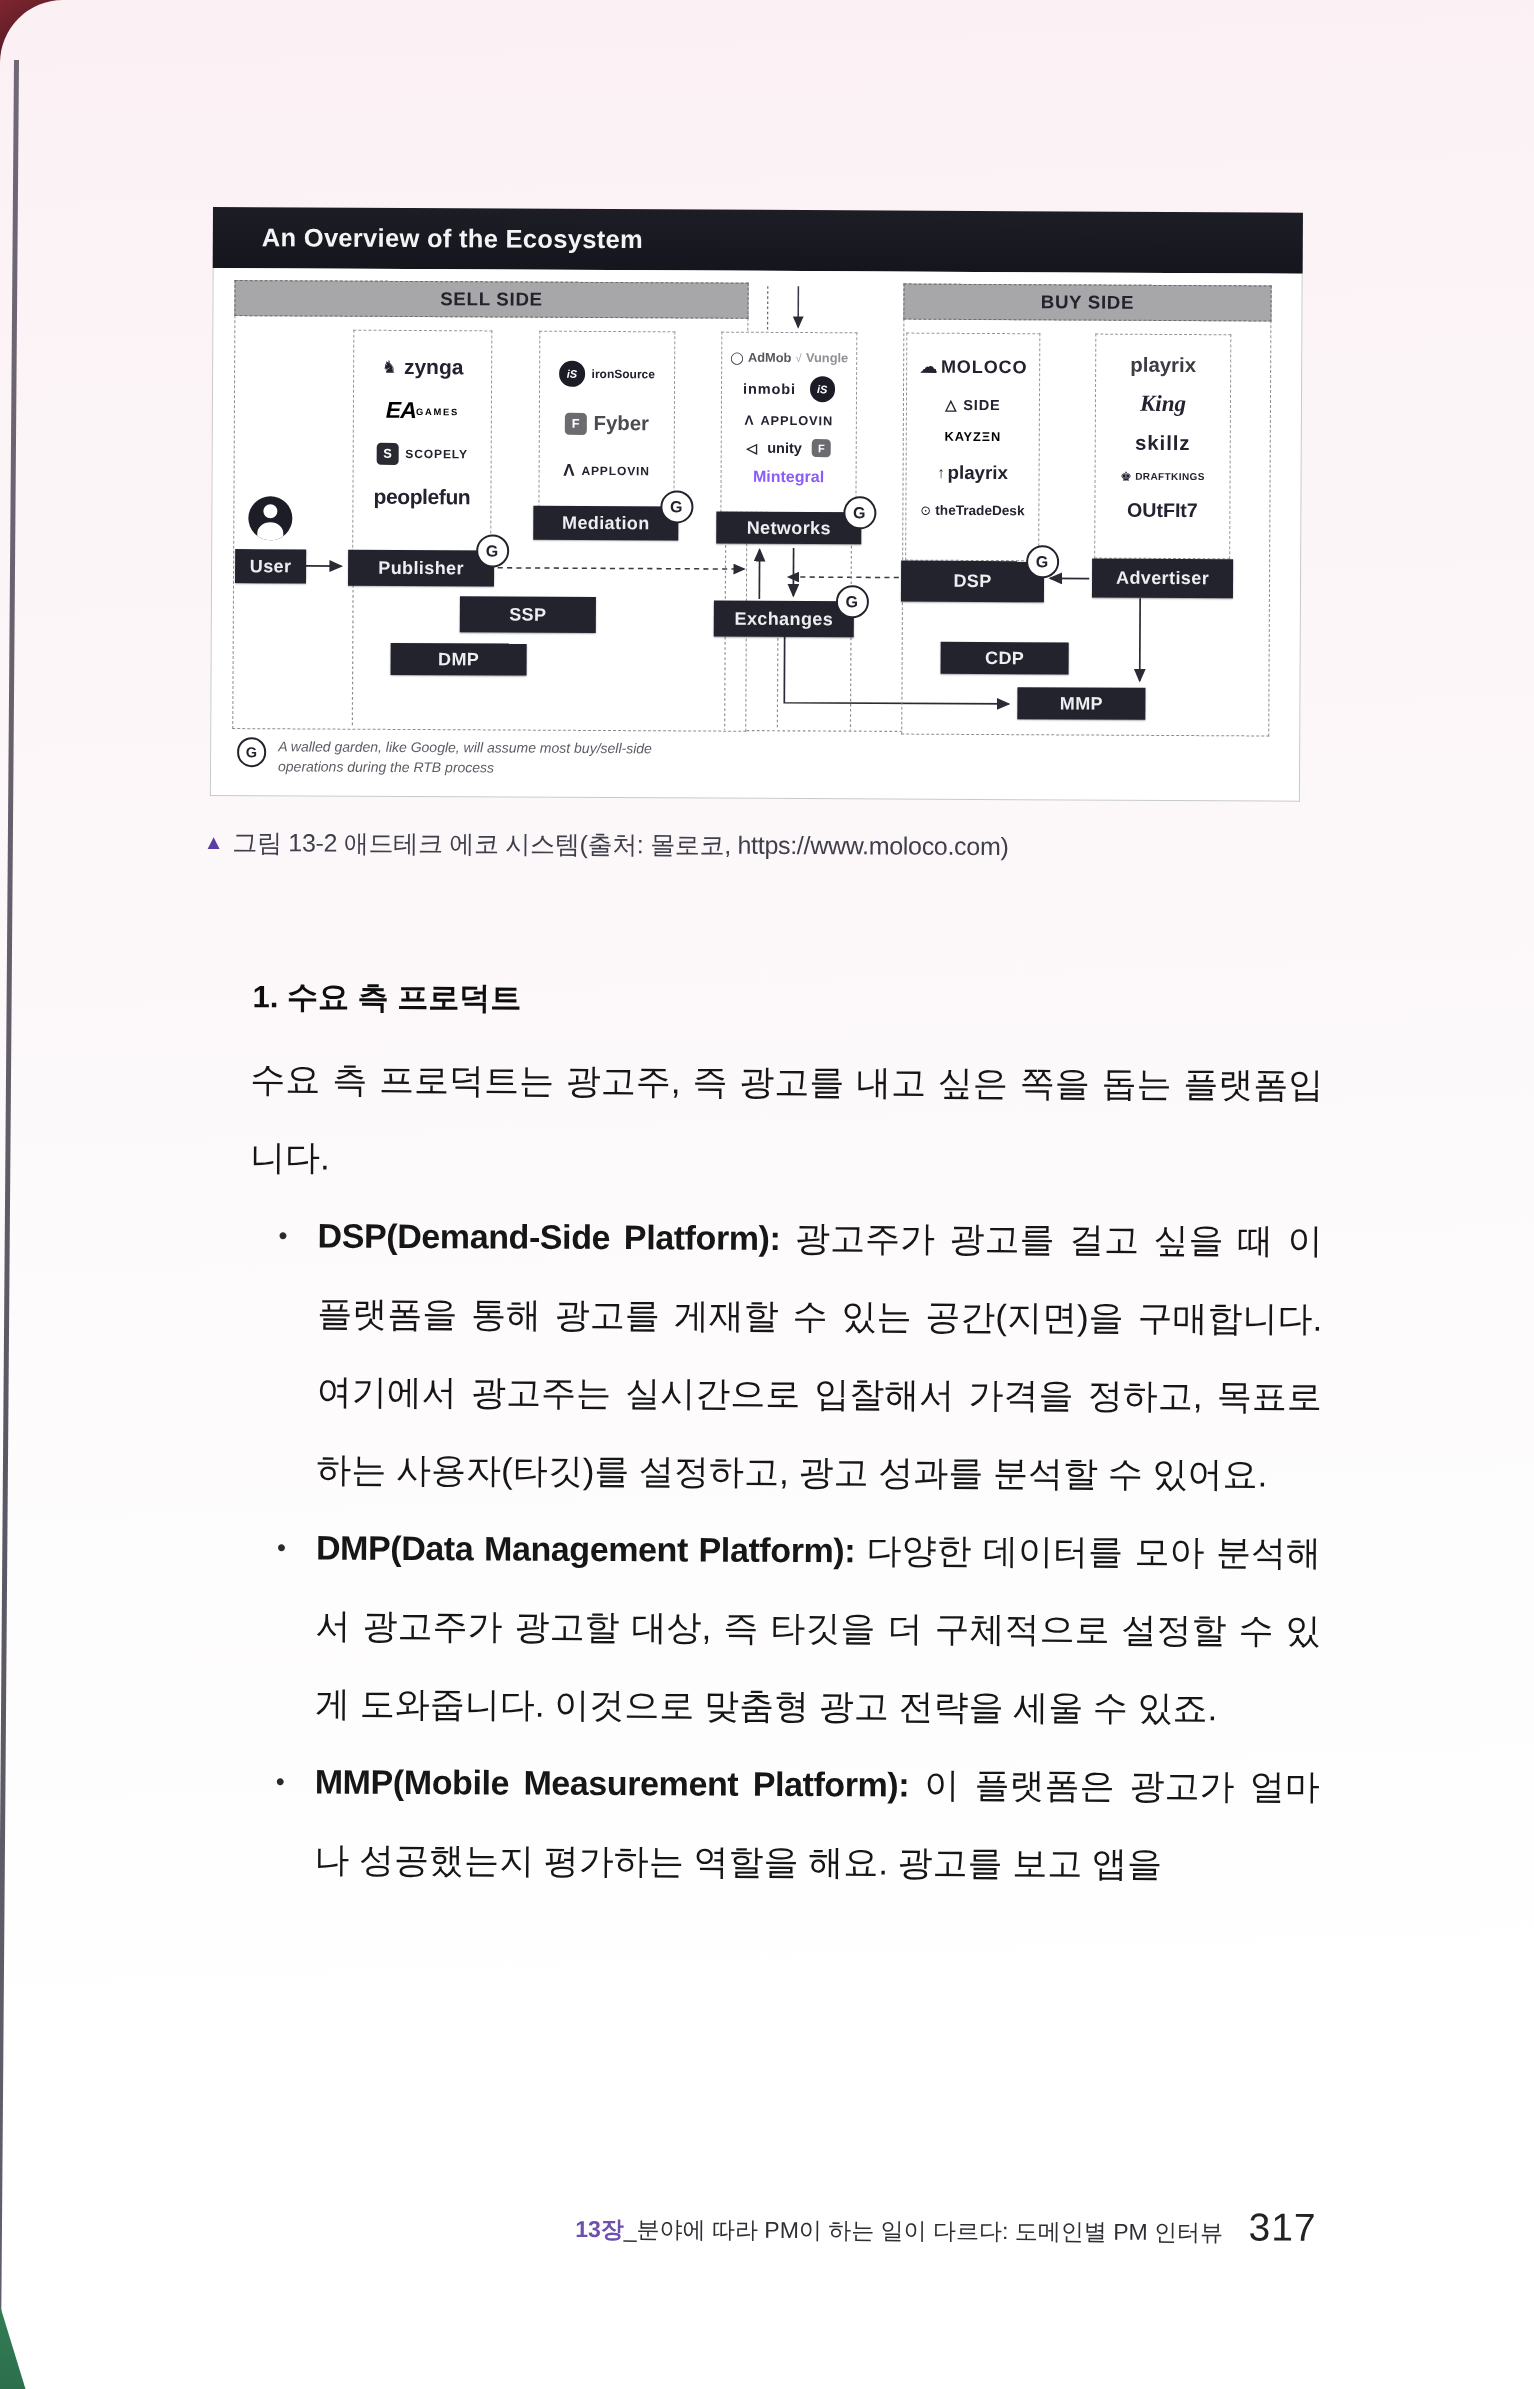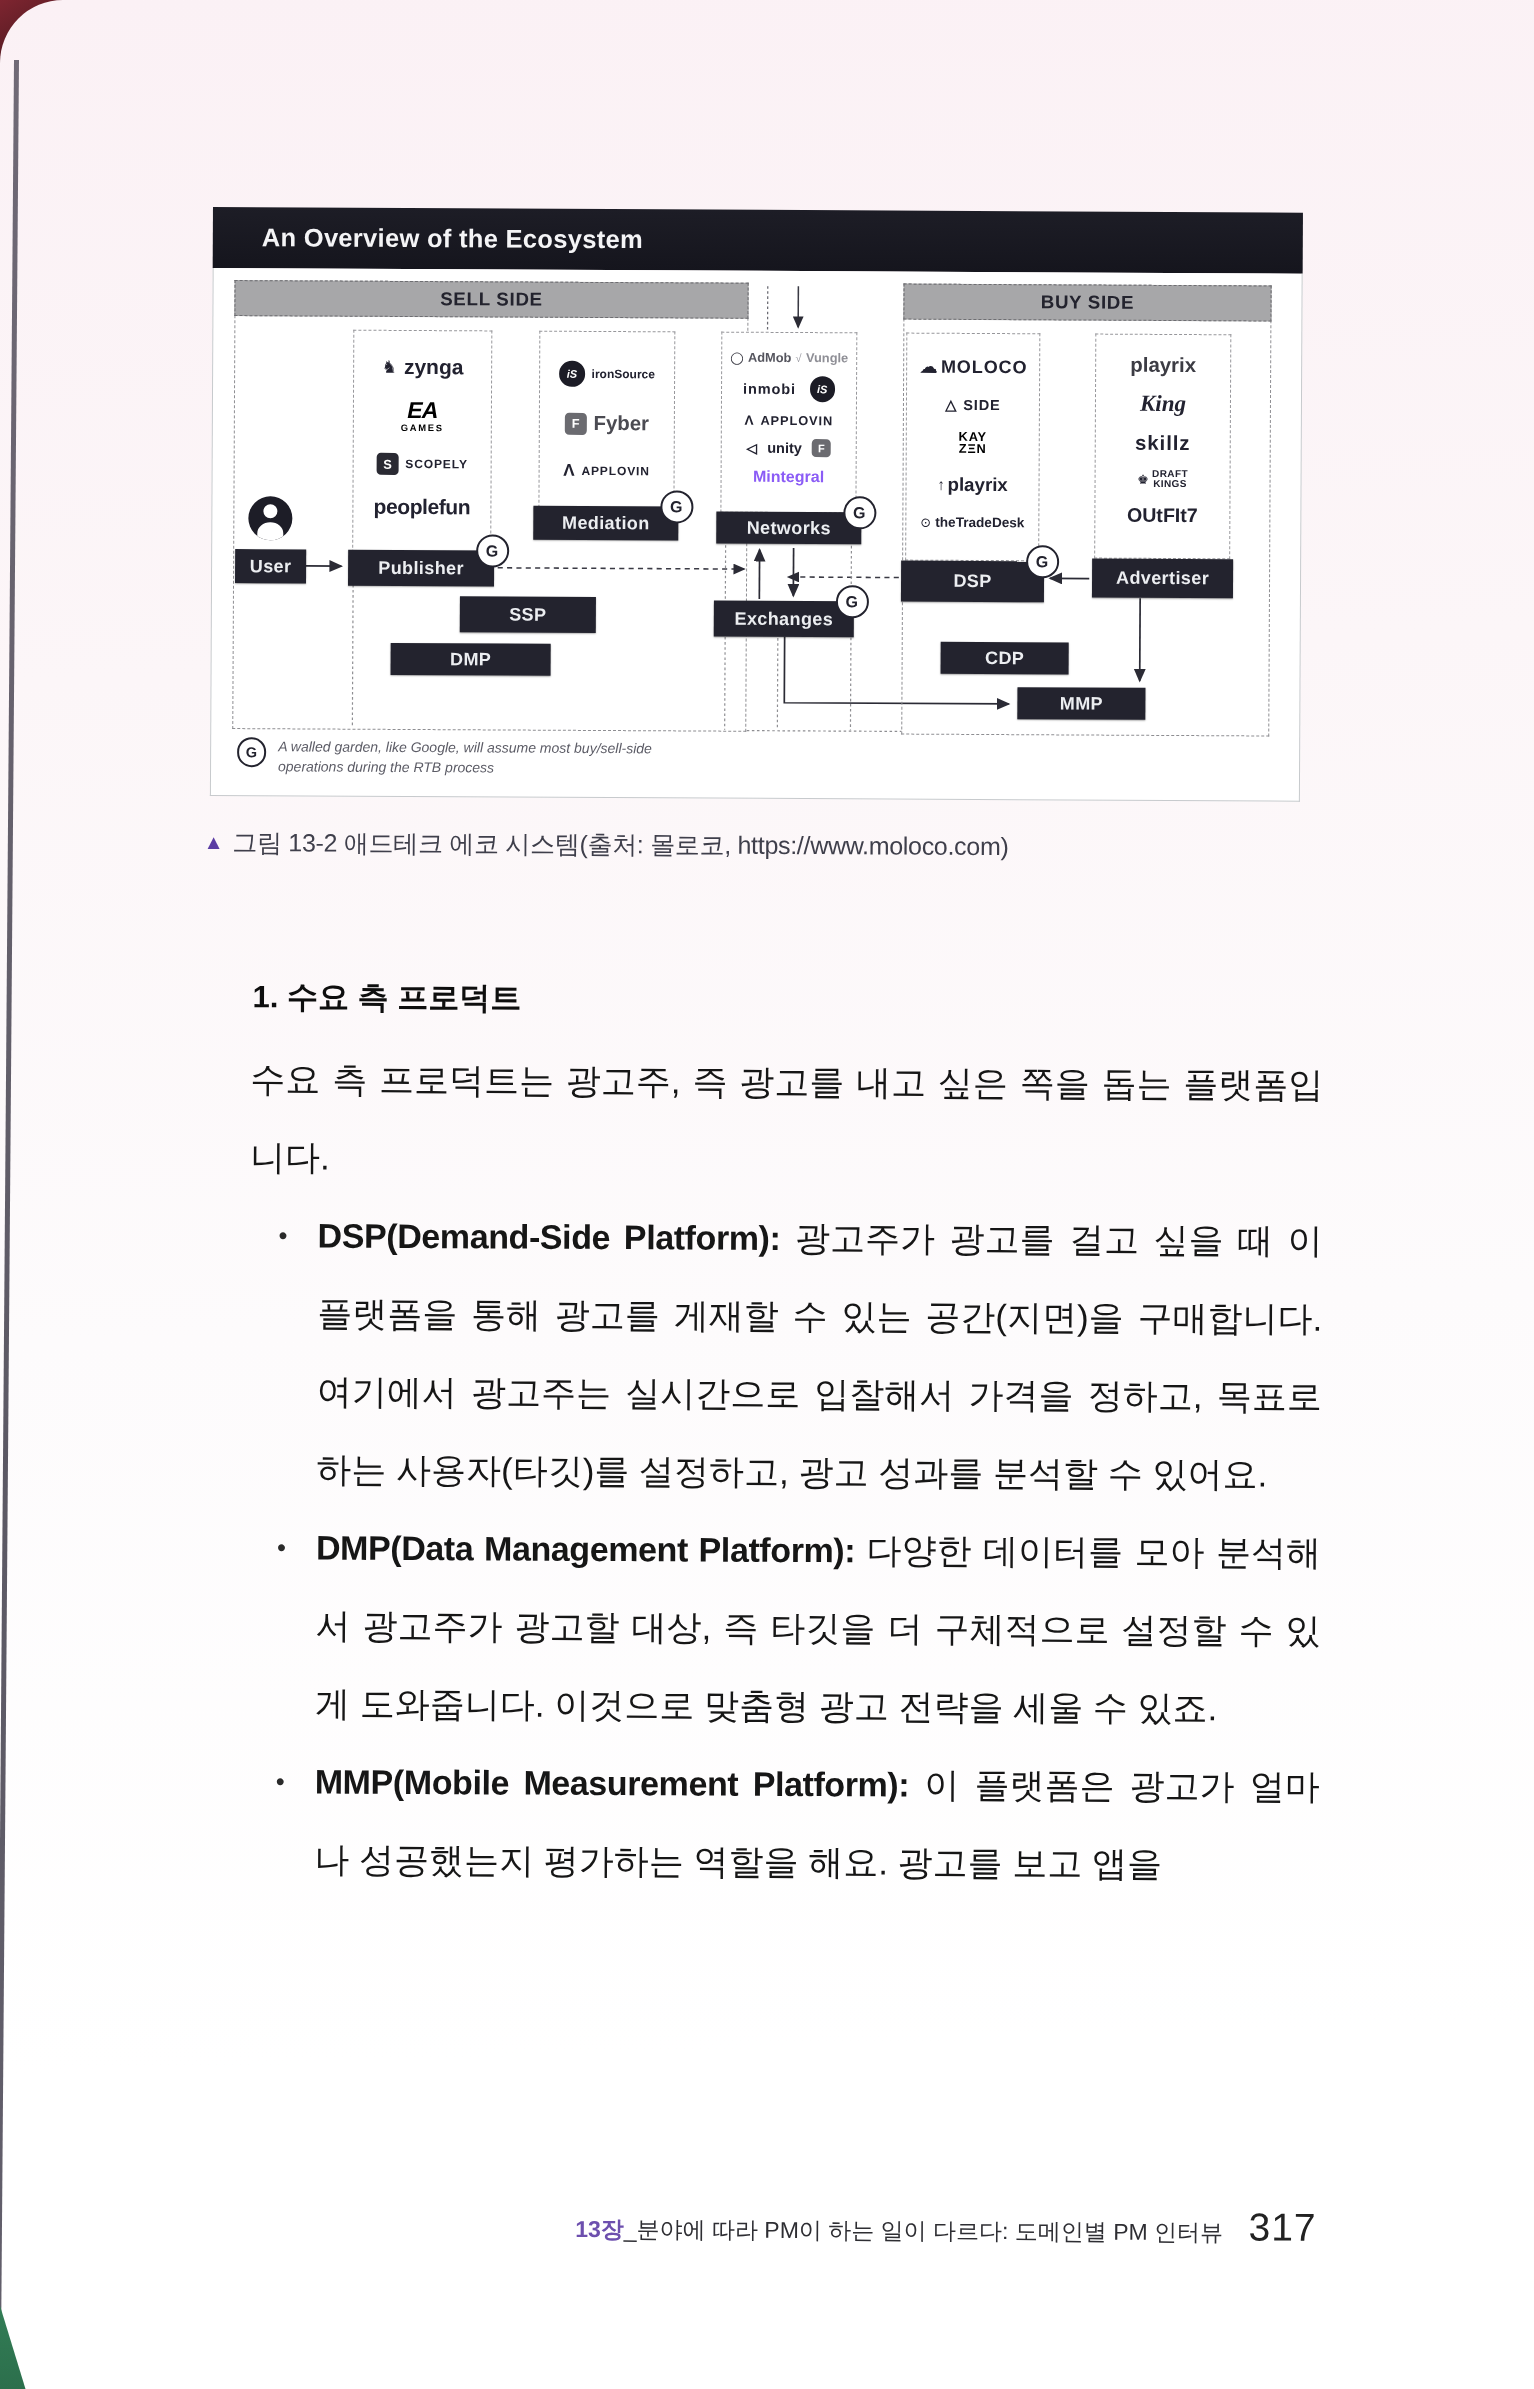--- a/index.html
+++ b/index.html
@@ -71,21 +71,21 @@
   .circle-badge{
     width:25.5px;height:25.5px;border-radius:50%;background:#1c1c26;color:#fff;
     display:inline-flex;align-items:center;justify-content:center;
     font-size:11px;font-weight:800;font-style:italic;
   }
   .sq-badge{
     width:22px;height:22px;border-radius:4.3px;background:#6b6b70;color:#fff;
     display:inline-flex;align-items:center;justify-content:center;font-size:12.8px;font-weight:800;
   }
   .sq-badge.dark{background:#2a2a33;}
-  .stack{display:flex;flex-direction:column;align-items:center;line-height:1;}
+  .stack{display:flex;flex-direction:row;align-items:center;line-height:1;}
   .ea-top{font-size:23px;font-weight:900;font-style:italic;letter-spacing:-0.9px;}
   .ea-sub{font-size:9.4px;font-weight:800;letter-spacing:1.7px;margin-top:0.9px;}
   .kayzen{font-size:12.8px;font-weight:900;line-height:12px;letter-spacing:0.9px;}
   .gray-txt{color:#8b5cf6;}
   .muted{color:#8f8f96;}
   .king-script{font-family:"Liberation Serif",serif;font-style:italic;font-weight:700;font-size:23px;}
   .dk{font-size:10px;font-weight:900;line-height:10.2px;letter-spacing:0.4px;}
 
   .user-icon{
     position:absolute;left:36px;top:228px;width:44px;height:44px;border-radius:50%;
@@ -297,21 +297,21 @@
         <span>Networks</span>
         <span class="gbadge corner">G</span>
       </div>
       <div class="dark-box" style="left:248px;top:327px;width:136px;height:36px;">
         <span>SSP</span>
       </div>
       <div class="dark-box" style="left:502px;top:330px;width:140px;height:36px;">
         <span>Exchanges</span>
         <span class="gbadge corner">G</span>
       </div>
-      <div class="dark-box" style="left:179px;top:374px;width:160px;height:32px;">
+      <div class="dark-box" style="left:179px;top:374px;width:136px;height:32px;">
         <span>DMP</span>
       </div>
       <div class="dark-box" style="left:689px;top:289px;width:143px;height:41px;">
         <span>DSP</span>
         <span class="gbadge corner">G</span>
       </div>
       <div class="dark-box" style="left:880px;top:286px;width:141px;height:39px;">
         <span>Advertiser</span>
       </div>
       <div class="dark-box" style="left:729px;top:370px;width:128px;height:32px;">

